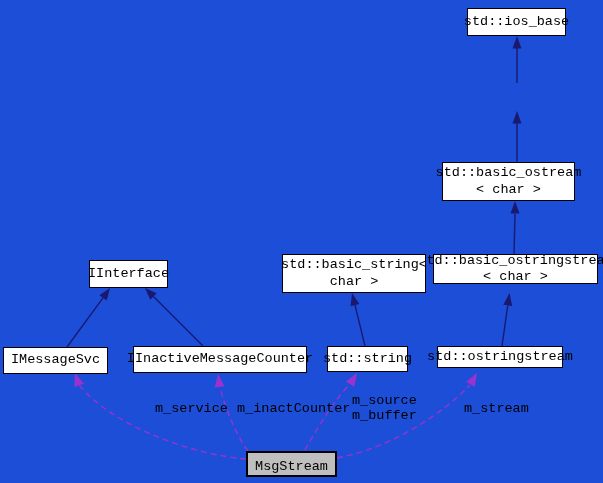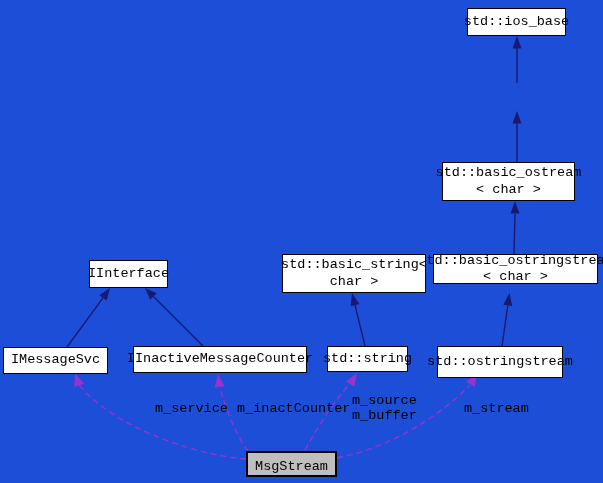--- a/index.html
+++ b/index.html
@@ -113,21 +113,21 @@
   <div class="node" style="left:442px;top:162px;width:133px;height:39px">
     <span class="node-label">std::basic_ostream
 &lt; char &gt;</span>
   </div>
 
   <div class="node" style="left:433px;top:254px;width:165px;height:30px">
     <span class="node-label">std::basic_ostringstream
 &lt; char &gt;</span>
   </div>
 
-  <div class="node" style="left:437px;top:346px;width:126px;height:32px">
+  <div class="node" style="left:437px;top:346px;width:126px;height:22px">
     <span class="node-label">std::ostringstream</span>
   </div>
 
   <div class="node" style="left:282px;top:254px;width:144px;height:39px">
     <span class="node-label">std::basic_string&lt;
 char &gt;</span>
   </div>
 
   <div class="node" style="left:327px;top:346px;width:81px;height:26px">
     <span class="node-label">std::string</span>

